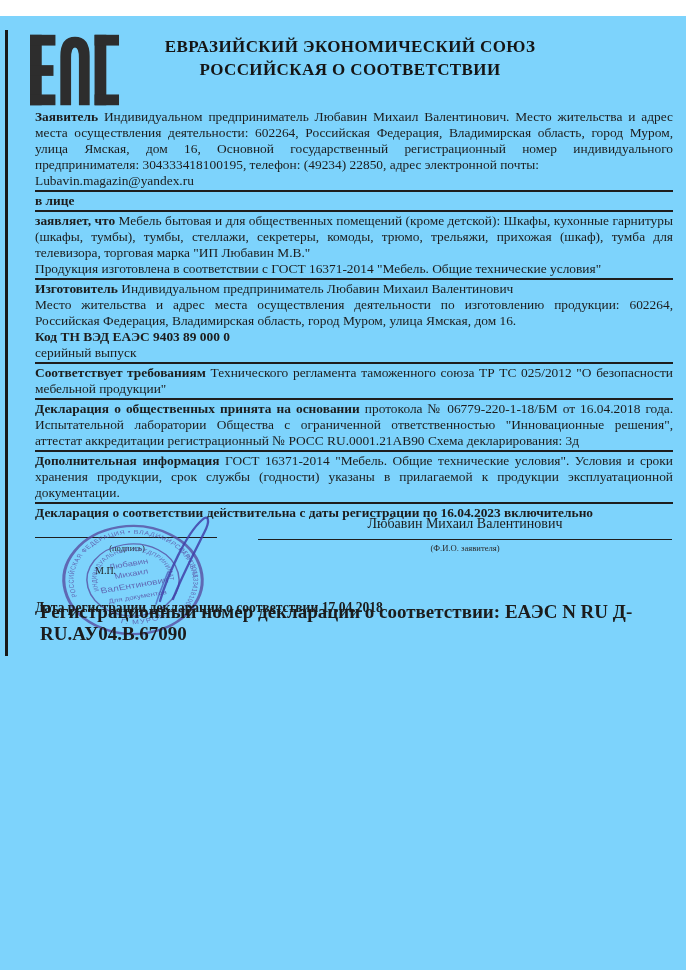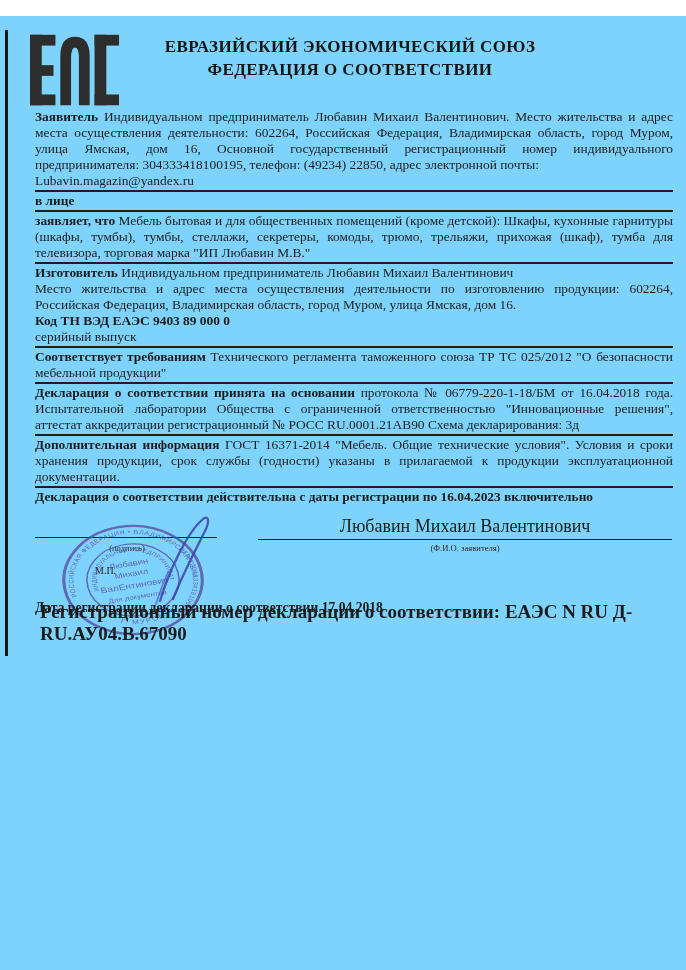--- a/index.html
+++ b/index.html
@@ -18,21 +18,21 @@
     text-align:center; font-weight:bold; font-size:17px; line-height:23px;
     letter-spacing:.4px; color:#151515;
   }
 
   .doc { position:absolute; left:35px; top:93px; width:638px; font-size:13.4px; line-height:16px; }
   .doc p { margin:0; }
   .just { text-align:justify; }
   .b { font-weight:bold; }
   hr.rule { border:0; border-top:2px solid #1e1e1e; margin:1px 0; }
 
-  .sig-name { position:absolute; left:258px; top:500px; width:414px; text-align:center; font-size:18px; }
+  .sig-name { position:absolute; left:258px; top:500px; width:414px; text-align:center; font-size:14px; }
   .sig-line-left  { position:absolute; left:35px;  top:521px; width:182px; border-top:1.6px solid #1e1e1e; }
   .sig-line-right { position:absolute; left:258px; top:523px; width:414px; border-top:1.6px solid #1e1e1e; }
   .cap { position:absolute; font-size:8.6px; color:#2a2a2a; text-align:center; }
   .cap-sign { left:82px; top:527px; width:90px; }
   .cap-fio  { left:258px; top:527px; width:414px; }
   .mp { position:absolute; left:95px; top:549px; font-size:10px; }
 
   .reg1 { position:absolute; left:40px; top:585px; width:640px; font-weight:bold; font-size:19px; }
   .reg2 { position:absolute; left:35px; top:584px; width:640px; font-weight:bold; font-size:13.6px; }
 
@@ -56,39 +56,40 @@
       <rect x="0" y="63" width="26" height="11"></rect>
       <path d="M31,74 V24 Q31,4 46,4 Q61,4 61,24 V74 H50 V26 Q50,15 46,15 Q42,15 42,26 V74 Z"></path>
       <rect x="66" y="2" width="12" height="72"></rect>
       <rect x="66" y="2" width="25" height="11"></rect>
       <rect x="66" y="63" width="25" height="11"></rect>
     </g>
   </svg>
 
   <div class="title">
     <div>ЕВРАЗИЙСКИЙ ЭКОНОМИЧЕСКИЙ СОЮЗ</div>
-    <div>ФЕДЕРАЦИЯ О СООТВЕТСТВИИ</div>
+    <div>РОССИЙСКАЯ О СООТВЕТСТВИИ</div>
   </div>
 
   <div class="doc">
     <p class="just"><b>Заявитель</b><span> Индивидуальном предприниматель Любавин Михаил Валентинович. Место жительства и адрес места осуществления деятельности: 602264, Российская Федерация, Владимирская область, город Муром, улица Ямская, дом 16, Основной государственный регистрационный номер индивидуального предпринимателя: 304333418100195, телефон: (49234) 22850, адрес электронной почты:</span></p>
     <p>Lubavin.magazin@yandex.ru</p>
     <hr class="rule">
     <p class="b">в лице</p>
     <hr class="rule">
     <p class="just"><b>заявляет, что</b><span> Мебель бытовая и для общественных помещений (кроме детской): Шкафы, кухонные гарнитуры (шкафы, тумбы), тумбы, стеллажи, секретеры, комоды, трюмо, трельяжи, прихожая (шкаф), тумба для телевизора, торговая марка "ИП Любавин М.В."</span></p>
+    <p>Продукция изготовлена в соответствии с ГОСТ 16371-2014 "Мебель. Общие технические условия"</p>
     <hr class="rule">
     <p><b>Изготовитель</b><span> Индивидуальном предприниматель Любавин Михаил Валентинович</span></p>
     <p class="just">Место жительства и адрес места осуществления деятельности по изготовлению продукции: 602264, Российская Федерация, Владимирская область, город Муром, улица Ямская, дом 16.</p>
     <p class="b"><span>Код ТН ВЭД ЕАЭС</span><span> 9403 89 000 0</span></p>
     <p>серийный выпуск</p>
     <hr class="rule">
     <p class="just"><b>Соответствует требованиям</b><span> Технического регламента таможенного союза ТР ТС 025/2012 "О безопасности мебельной продукции"</span></p>
     <hr class="rule">
-    <p class="just"><b>Декларация о соответствии принята на основании</b><span> протокола № 06779-220-1-18/БМ от 16.04.2018 года. Испытательной лаборатории Общества с ограниченной ответственностью "Инновационные решения", аттестат аккредитации регистрационный № РОСС RU.0001.21АВ90 Схема декларирования: 3д</span></p>
+    <p class="just"><b>Декларация о общественных принята на основании</b><span> протокола № 06779-220-1-18/БМ от 16.04.2018 года. Испытательной лаборатории Общества с ограниченной ответственностью "Инновационные решения", аттестат аккредитации регистрационный № РОСС RU.0001.21АВ90 Схема декларирования: 3д</span></p>
     <hr class="rule">
     <p class="just"><b>Дополнительная информация</b><span> ГОСТ 16371-2014 "Мебель. Общие технические условия". Условия и сроки хранения продукции, срок службы (годности) указаны в прилагаемой к продукции эксплуатационной документации.</span></p>
     <hr class="rule">
     <p class="b">Декларация о соответствии действительна с даты регистрации по 16.04.2023 включительно</p>
   </div>
 
   <div class="sig-name">Любавин Михаил Валентинович</div>
   <div class="sig-line-left"></div>
   <div class="sig-line-right"></div>
   <div class="cap cap-sign">(подпись)</div>

